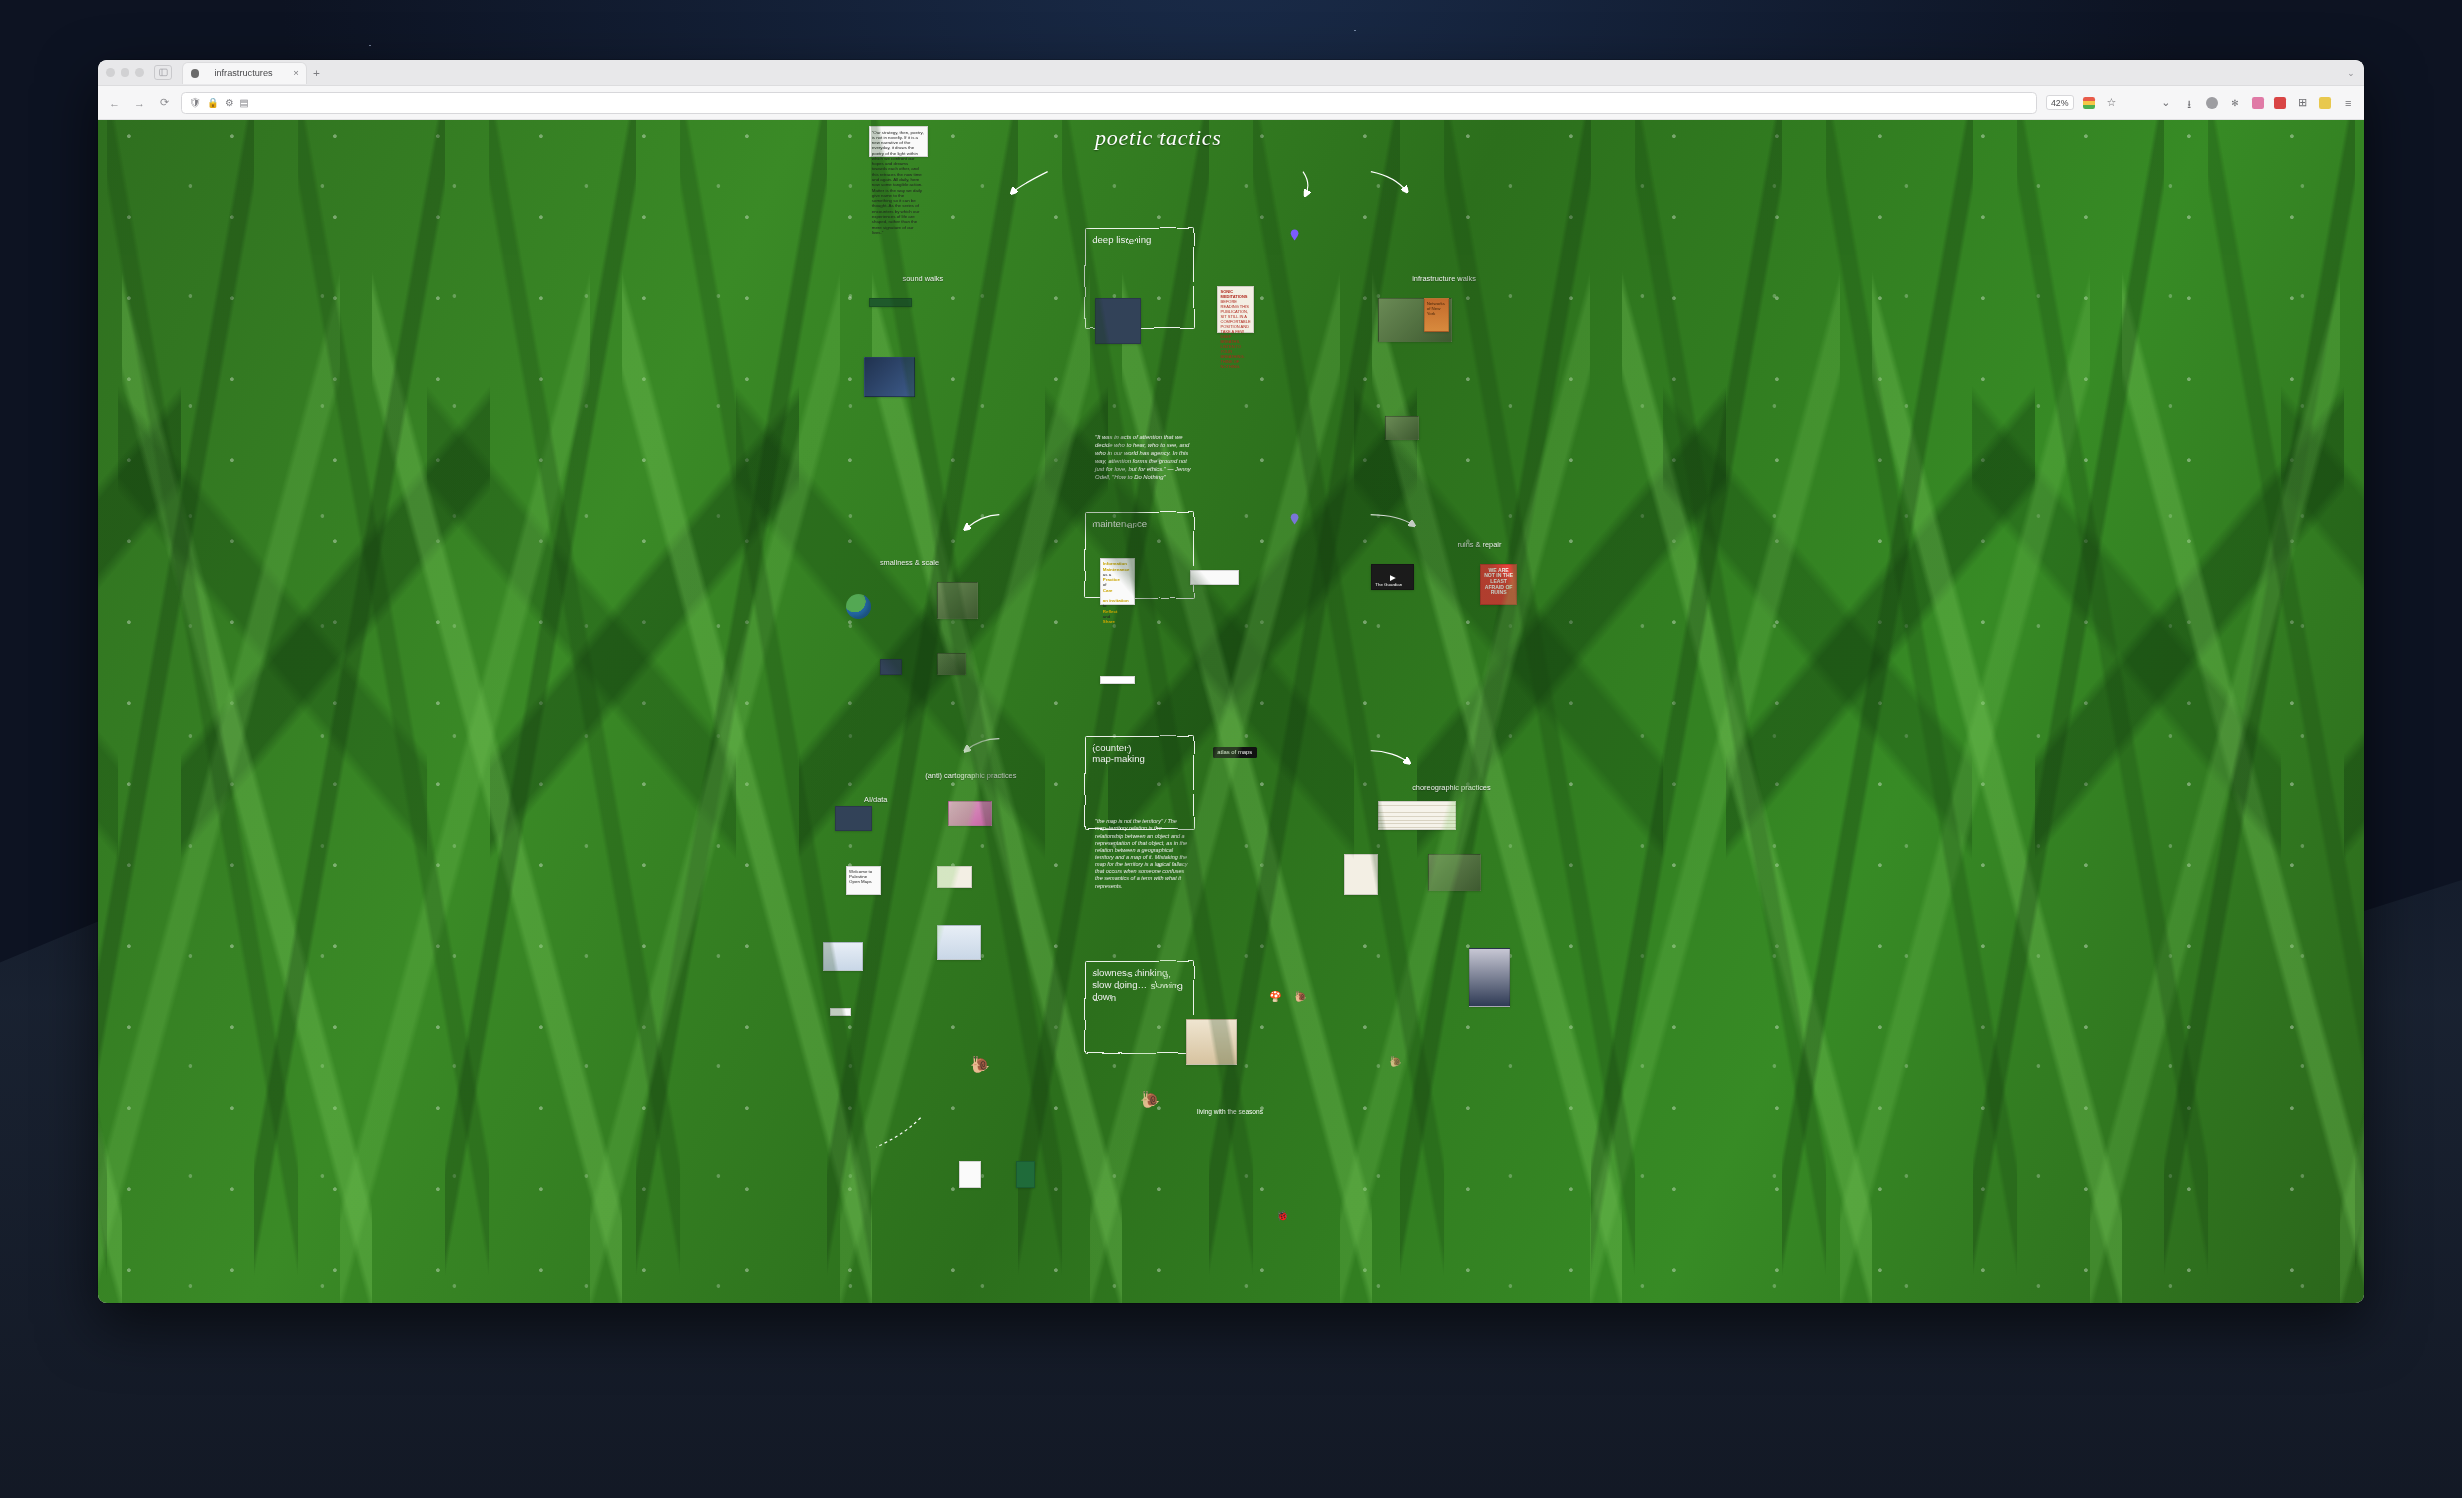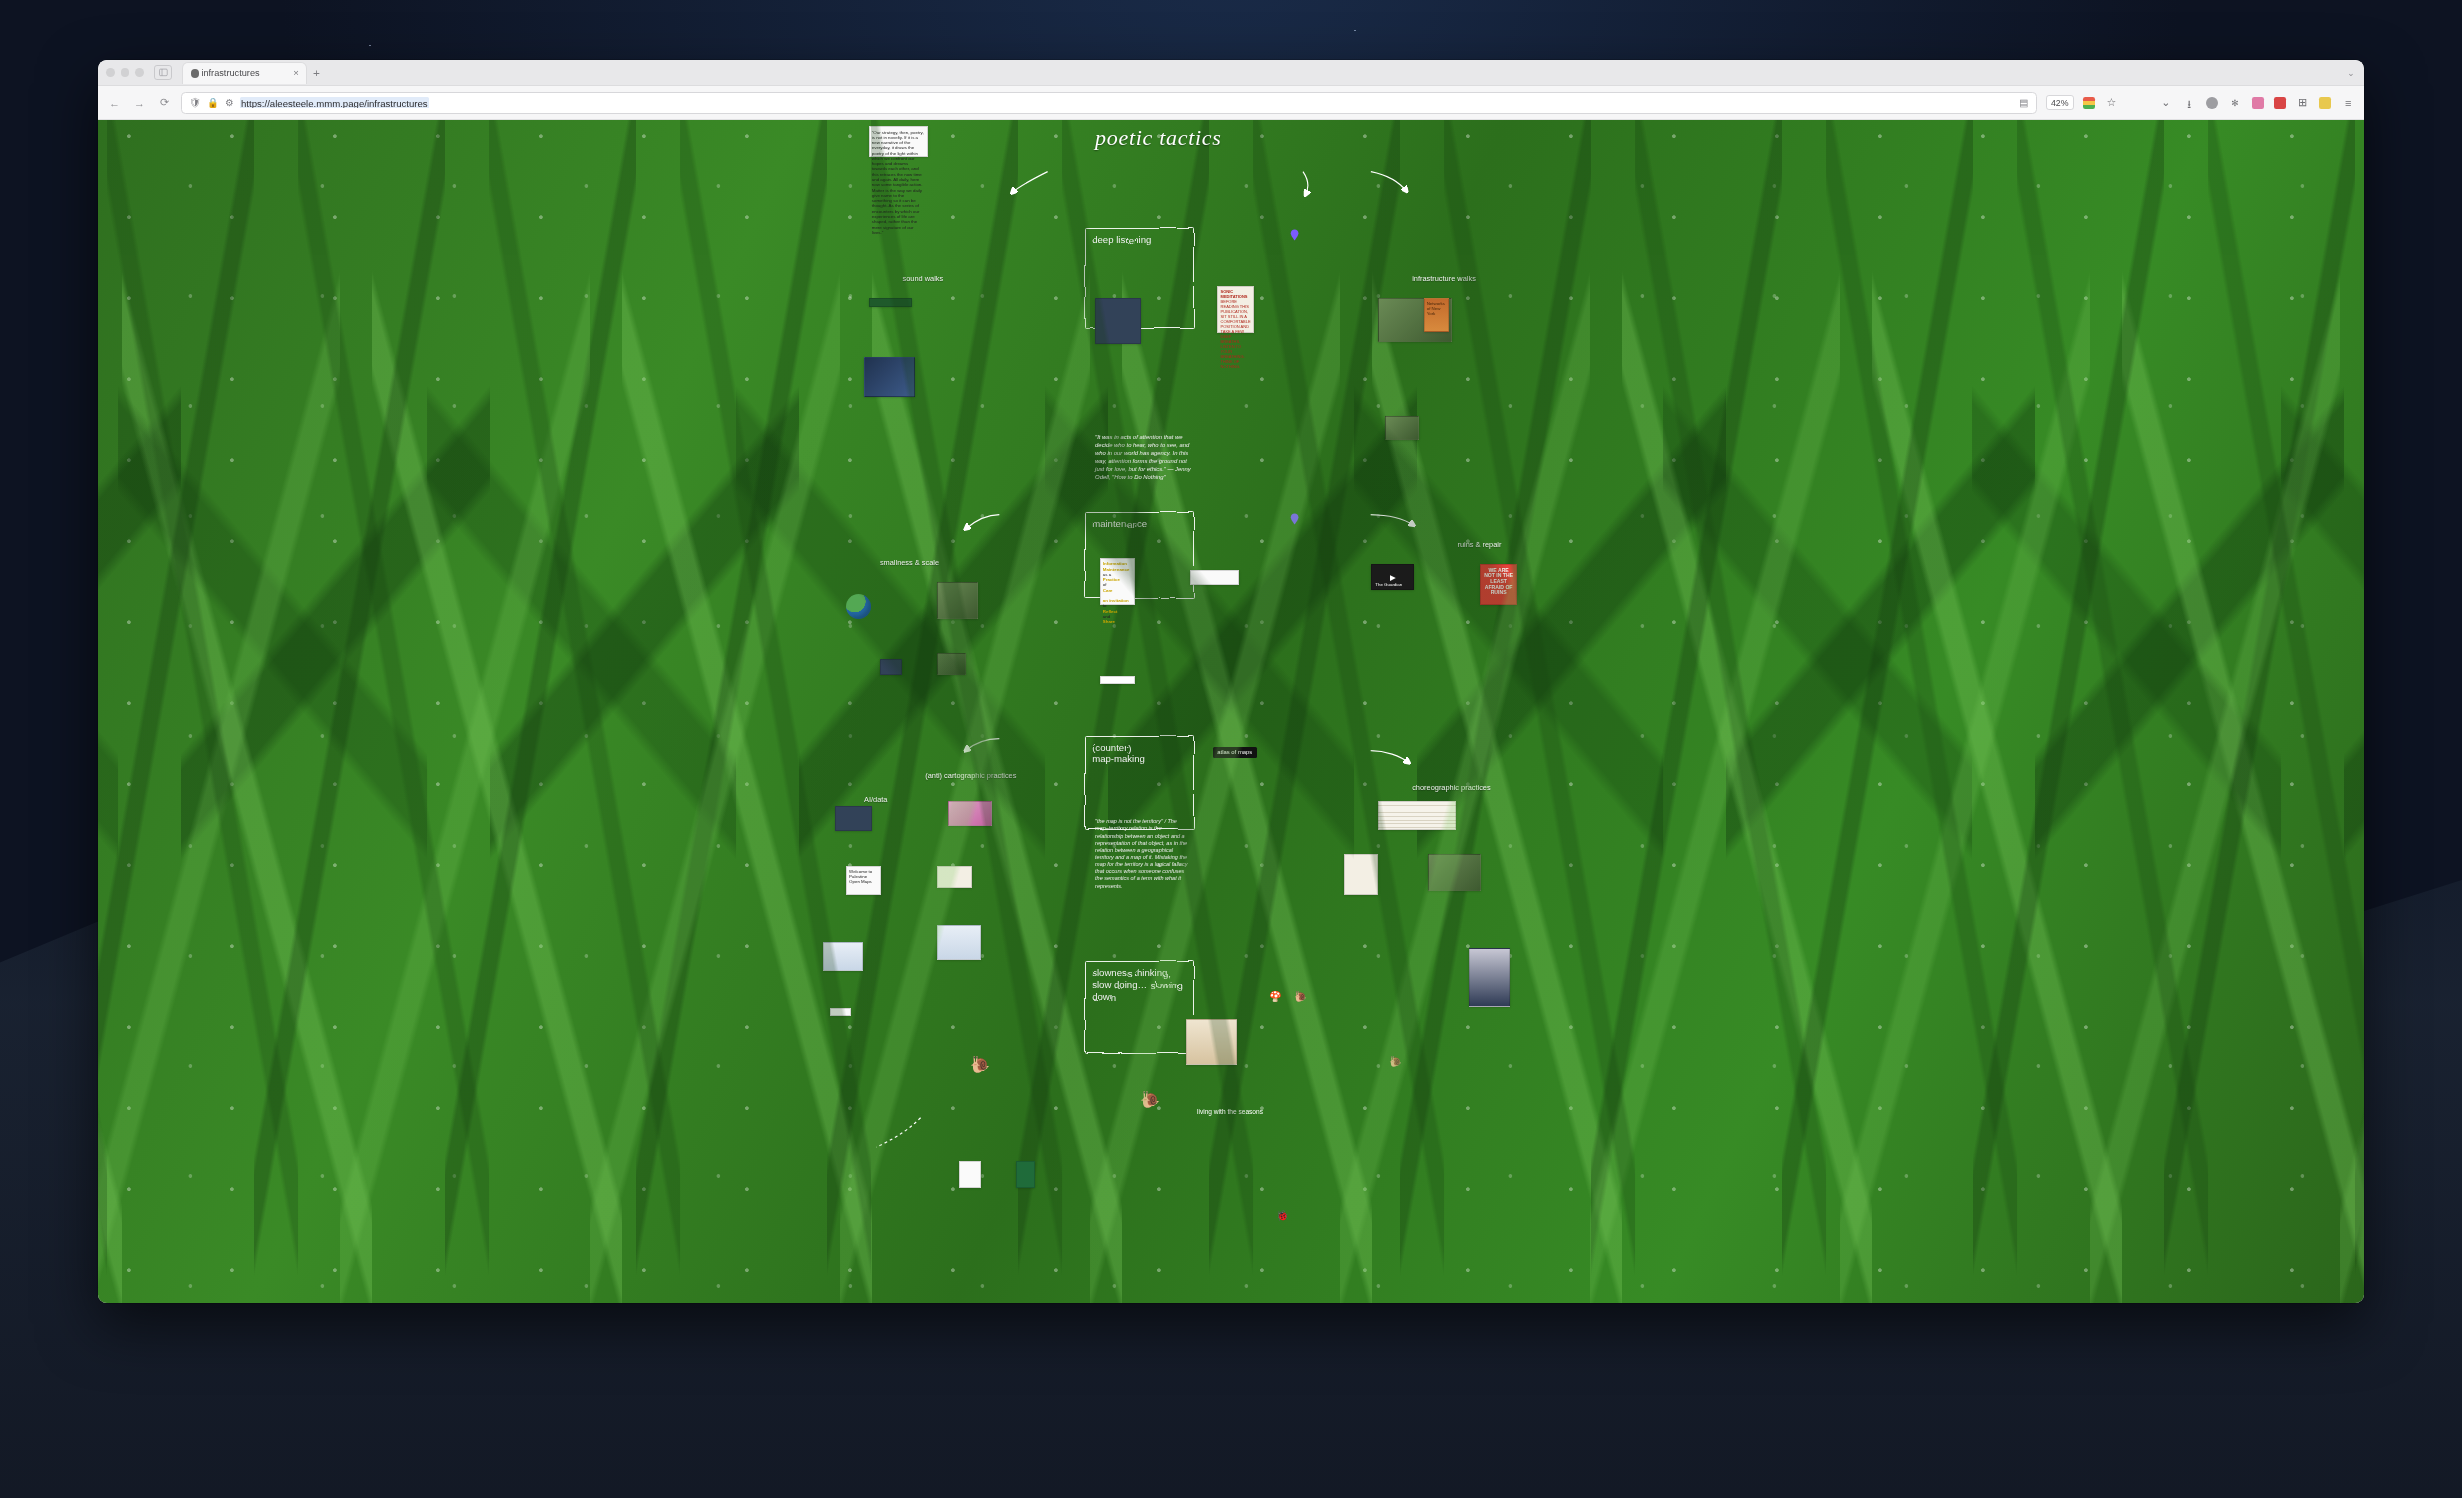--- a/index.html
+++ b/index.html
@@ -42,21 +42,21 @@
     border-bottom: 0.7px solid #dcdcde;
   }
   .traffic { display: flex; gap: 5.9px; margin-right: 10.3px; }
   .traffic .dot { width: 8.8px; height: 8.8px; border-radius: 50%; background: #d1d1d3; }
   .sidebar-btn {
     width: 17.6px; height: 14.7px; border: 0.7px solid #c9c9cc; border-radius: 2.9px;
     margin-right: 10.3px; display: flex; align-items: center; justify-content: center;
   }
   .sidebar-btn svg { width: 8.8px; height: 8.8px; stroke: #8c8c91; fill: none; }
   .tab {
-    height: 22px; display: flex; align-items: center; gap: 2px;
+    height: 22px; display: flex; align-items: center; gap: 15px;
     background: #f6f6f7; border-radius: 5.9px 5.9px 0 0;
     padding: 0 7.4px 0 7.4px; font-size: 9.2px; color: #4a4a4d;
     border: 0.7px solid #dcdcde; border-bottom: none;
     min-width: 125px;
   }
   .tab .favicon { width: 8.8px; height: 8.8px; border-radius: 50%; background: #6a6a6a; }
   .tab .close { margin-left: auto; color: #7c7c80; font-size: 9.6px; line-height: 1; }
   .newtab { margin-left: 5.9px; color: #7c7c80; font-size: 11.8px; }
   .tabbar .spacer { flex: 1; }
   .tabs-dropdown { margin-right: 8.8px; color: #8c8c91; font-size: 8.8px; }
@@ -221,23 +221,20 @@
       <button title="Back">←</button>
       <button title="Forward">→</button>
       <button title="Reload">⟳</button>
     </div>
     <div class="urlbar">
       <span class="sec">
         <span>🛡︎</span>
         <span>🔒</span>
         <span>⚙︎</span>
       </span>
-      <span class="text">
-        <span class="hl">https://aleesteele.mmm.page/infrastructures</span>
-      </span>
       <span style="color:#7d7d82">▤</span>
     </div>
     <span class="zoom-chip">42%</span>
     <div class="toolbar-icons">
       <span class="ext-badge ext-stripe"></span>
       <span class="ic">☆</span>
       <span style="width:20.6px"></span>
       <span class="ic">⌄</span>
       <span class="ic">⭳</span>
       <span class="ext-badge ext-circle"></span>

